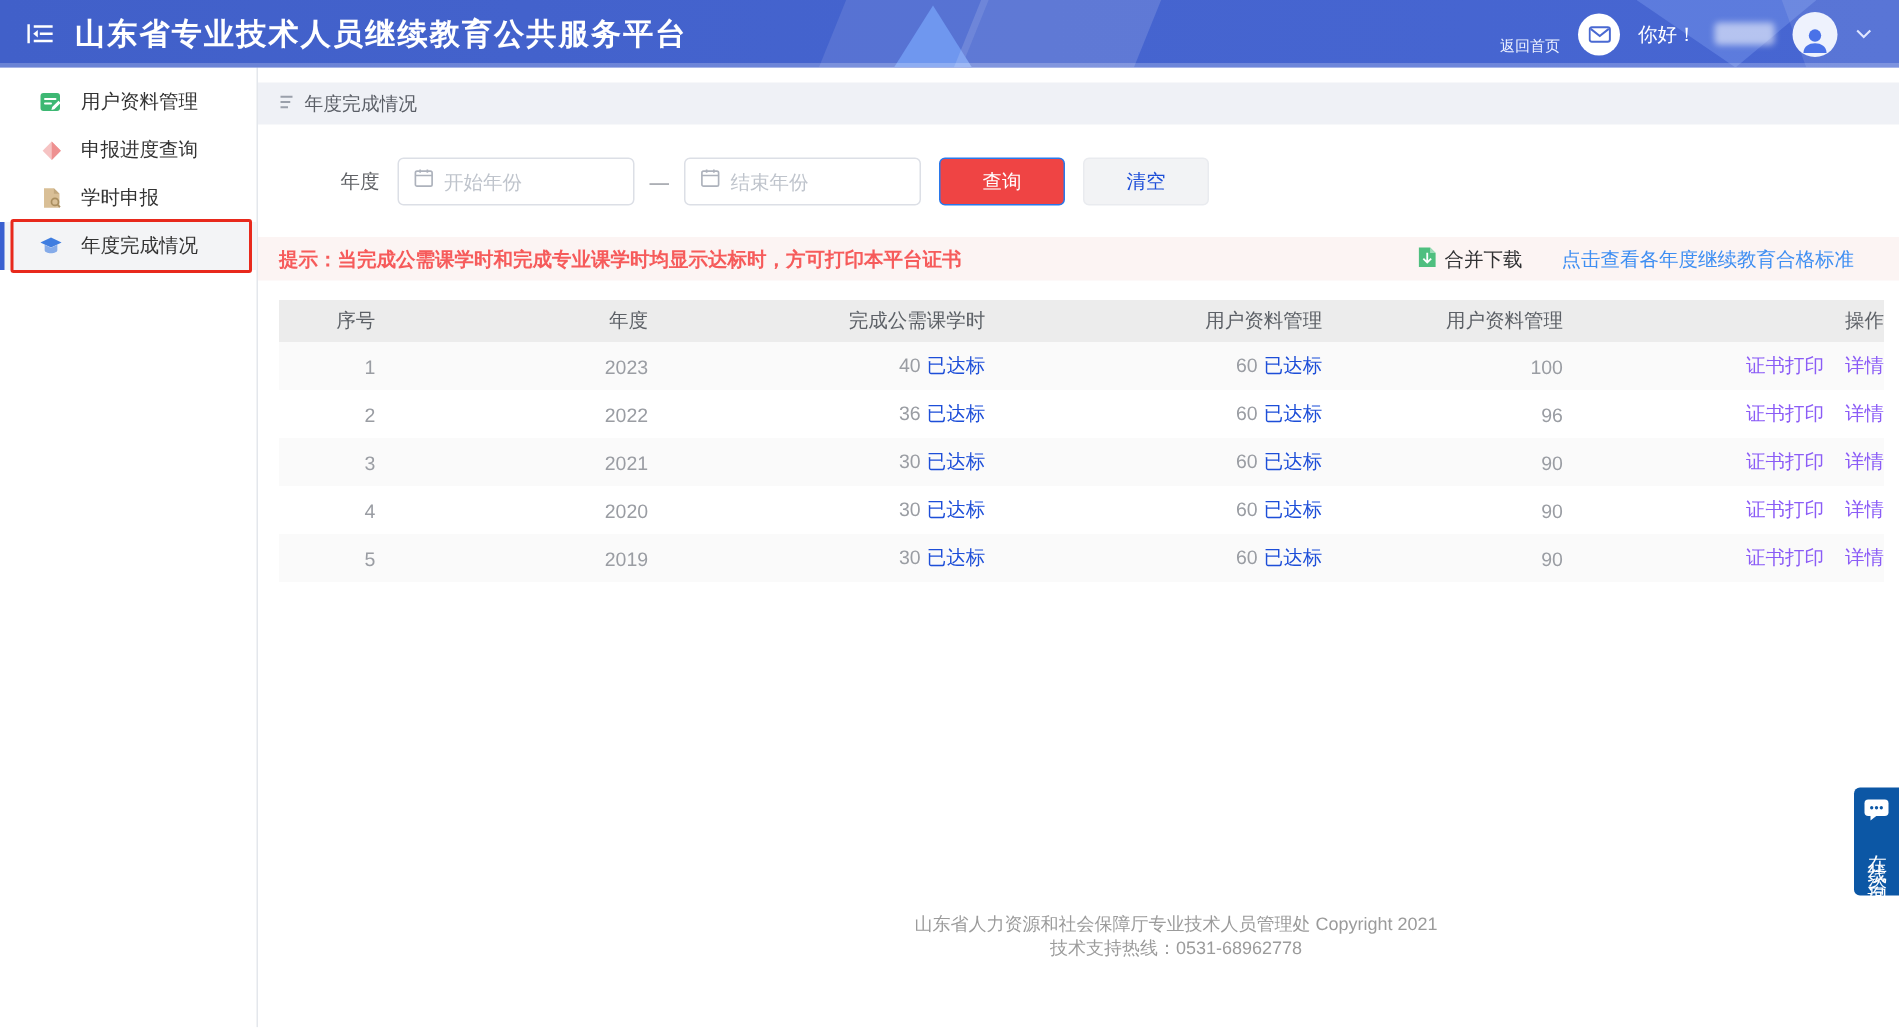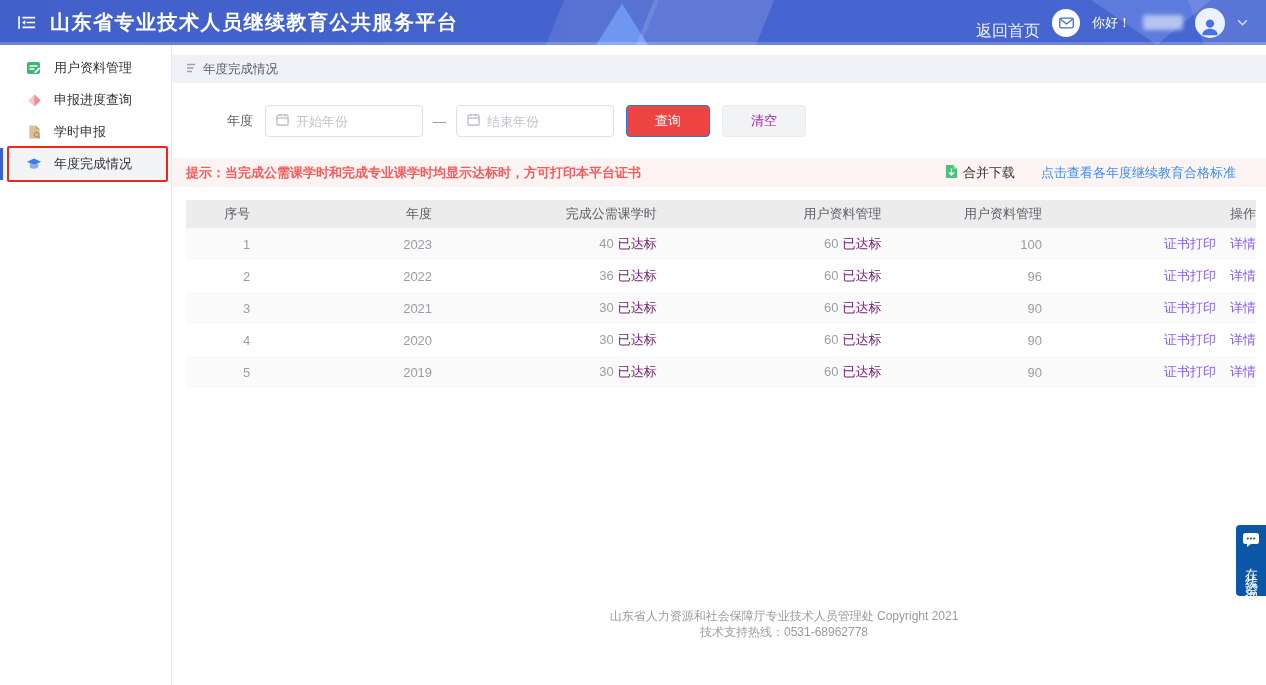--- a/index.html
+++ b/index.html
@@ -13,21 +13,21 @@
   .topbar::after { content:""; position:absolute; left:0; right:0; bottom:0; height:3px; background:rgba(255,255,255,.22); }
   .deco { position:absolute; top:0; bottom:0; pointer-events:none; }
   .d1 { left:555px; width:95px; background:rgba(255,255,255,.10); transform:skewX(-22deg); }
   .d2 { left:596px; width:52px; background:#6f97ef; clip-path:polygon(50% 8%,100% 100%,0 100%); }
   .d3 { left:645px; width:120px; background:rgba(255,255,255,.14); transform:skewX(-22deg); }
   .d4 { right:55px; width:120px; background:rgba(120,150,235,.45); clip-path:polygon(0 0,100% 0,55% 100%); }
   .d5 { right:-20px; width:90px; background:rgba(255,255,255,.10); transform:skewX(20deg); }
   .fold { display:inline-flex; margin-right:14px; cursor:pointer; position:relative; z-index:2; }
   .title { color:#fff; font-size:20px; font-weight:bold; letter-spacing:1.5px; position:relative; z-index:2; }
   .top-right { margin-left:auto; display:flex; align-items:center; gap:12px; position:relative; z-index:2; }
-  .home { color:#eef2ff; font-size:16px; cursor:pointer; text-decoration:none;margin-top:17px; }
+  .home { color:#eef2ff; font-size:10px; cursor:pointer; text-decoration:none;margin-top:17px; }
   .msg-circle { width:28px; height:28px; border-radius:50%; background:#fff; display:inline-flex; align-items:center; justify-content:center; cursor:pointer; }
   .greet { color:#fff; font-size:13px; }
   .blur-name { display:inline-block; width:40px; height:15px; border-radius:3px;
                background:rgba(255,255,255,.55); filter:blur(2px); }
   .avatar { width:30px; height:30px; border-radius:50%; background:#eef2fd; display:inline-flex; align-items:flex-end; justify-content:center; overflow:hidden; cursor:pointer; }
   .chev { display:inline-flex; cursor:pointer; }
 
   
   .body { display:flex; height:640px; }
   .sidebar { width:172px; border-right:1px solid #e4e7ec; padding-top:7px; background:#fff; flex:none; }
@@ -45,41 +45,41 @@
   
   .filter-row { margin-top:22px; display:flex; align-items:center; padding-left:55px; }
   .f-label { font-size:13px; color:#606266; margin-right:12px; }
   .date-input { width:158px; height:32px; border:1px solid #dcdfe6; border-radius:4px; background:#fff;
                 display:flex; align-items:center; padding:0 10px; gap:7px; }
   .date-input input { border:none; outline:none; width:100%; font-size:13px; color:#606266; font-family:inherit; background:transparent; }
   .date-input input::placeholder { color:#bfc4cc; }
   .dash { color:#8d9199; font-size:13px; margin:0 10px; }
   .btn { height:32px; width:84px; border-radius:4px; font-size:13px; cursor:pointer; font-family:inherit; }
   .btn.primary { background:#ef4444; border:1px solid #2878eb; color:#fff; margin-left:12px; }
-  .btn.plain { background:#f2f3f5; border:1px solid #e9ebef; color:#a21caf; margin-left:12px; }
+  .btn.plain { background:#f2f3f5; border:1px solid #e9ebef; color:#1d4ed8; margin-left:12px; }
 
   
   .notice-row { margin-top:21px; height:29px; background:#fcf4f3; display:flex; align-items:center;
                 padding:0 30px 0 14px; }
   .notice-text { color:#f65b5b; font-size:13px; font-weight:bold; }
   .notice-right { margin-left:auto; display:flex; align-items:center; gap:26px; }
   .merge { display:inline-flex; align-items:center; gap:5px; font-size:13px; color:#303133; cursor:pointer; }
   .std-link { color:#3e8ef2; font-size:13px; cursor:pointer; text-decoration:none; }
 
   
   .table { margin:13px 10px 0 14px; }
   .tr { display:flex; align-items:center; }
   .th-row { height:28px; background:#ececec; }
   .th { font-size:13px; color:#5c6066; }
   .td, .th { text-align:right; }
   .c1 { width:6%; } .c2 { width:17%; } .c3 { width:21%; } .c4 { width:21%; } .c5 { width:15%; } .c6 { width:20%; }
   .row { height:32px; font-size:13px; }
   .row.odd { background:#fafafa; }
   .num, .gray { color:#9a9da3; }
-  .ok { color:#701a75; margin-left:4px; }
+  .ok { color:#1d4ed8; margin-left:4px; }
   .lnk { color:#8b5cf6; cursor:pointer; text-decoration:none; }
   .lnk + .lnk { margin-left:14px; }
 
   
   .footer { margin-top:220px; text-align:center; padding-left:130px; font-size:12px; color:#9b9b9b; line-height:1.35; }
 
   
   .consult { position:absolute; right:0; top:525px; width:30px; background:#0c57a5; border-radius:4px 0 0 4px;
              padding:7px 0 10px; display:flex; flex-direction:column; align-items:center; gap:6px; cursor:pointer; }
   .v-text { writing-mode:vertical-lr; text-orientation:upright; color:#fff; font-size:13px; letter-spacing:7px; }

